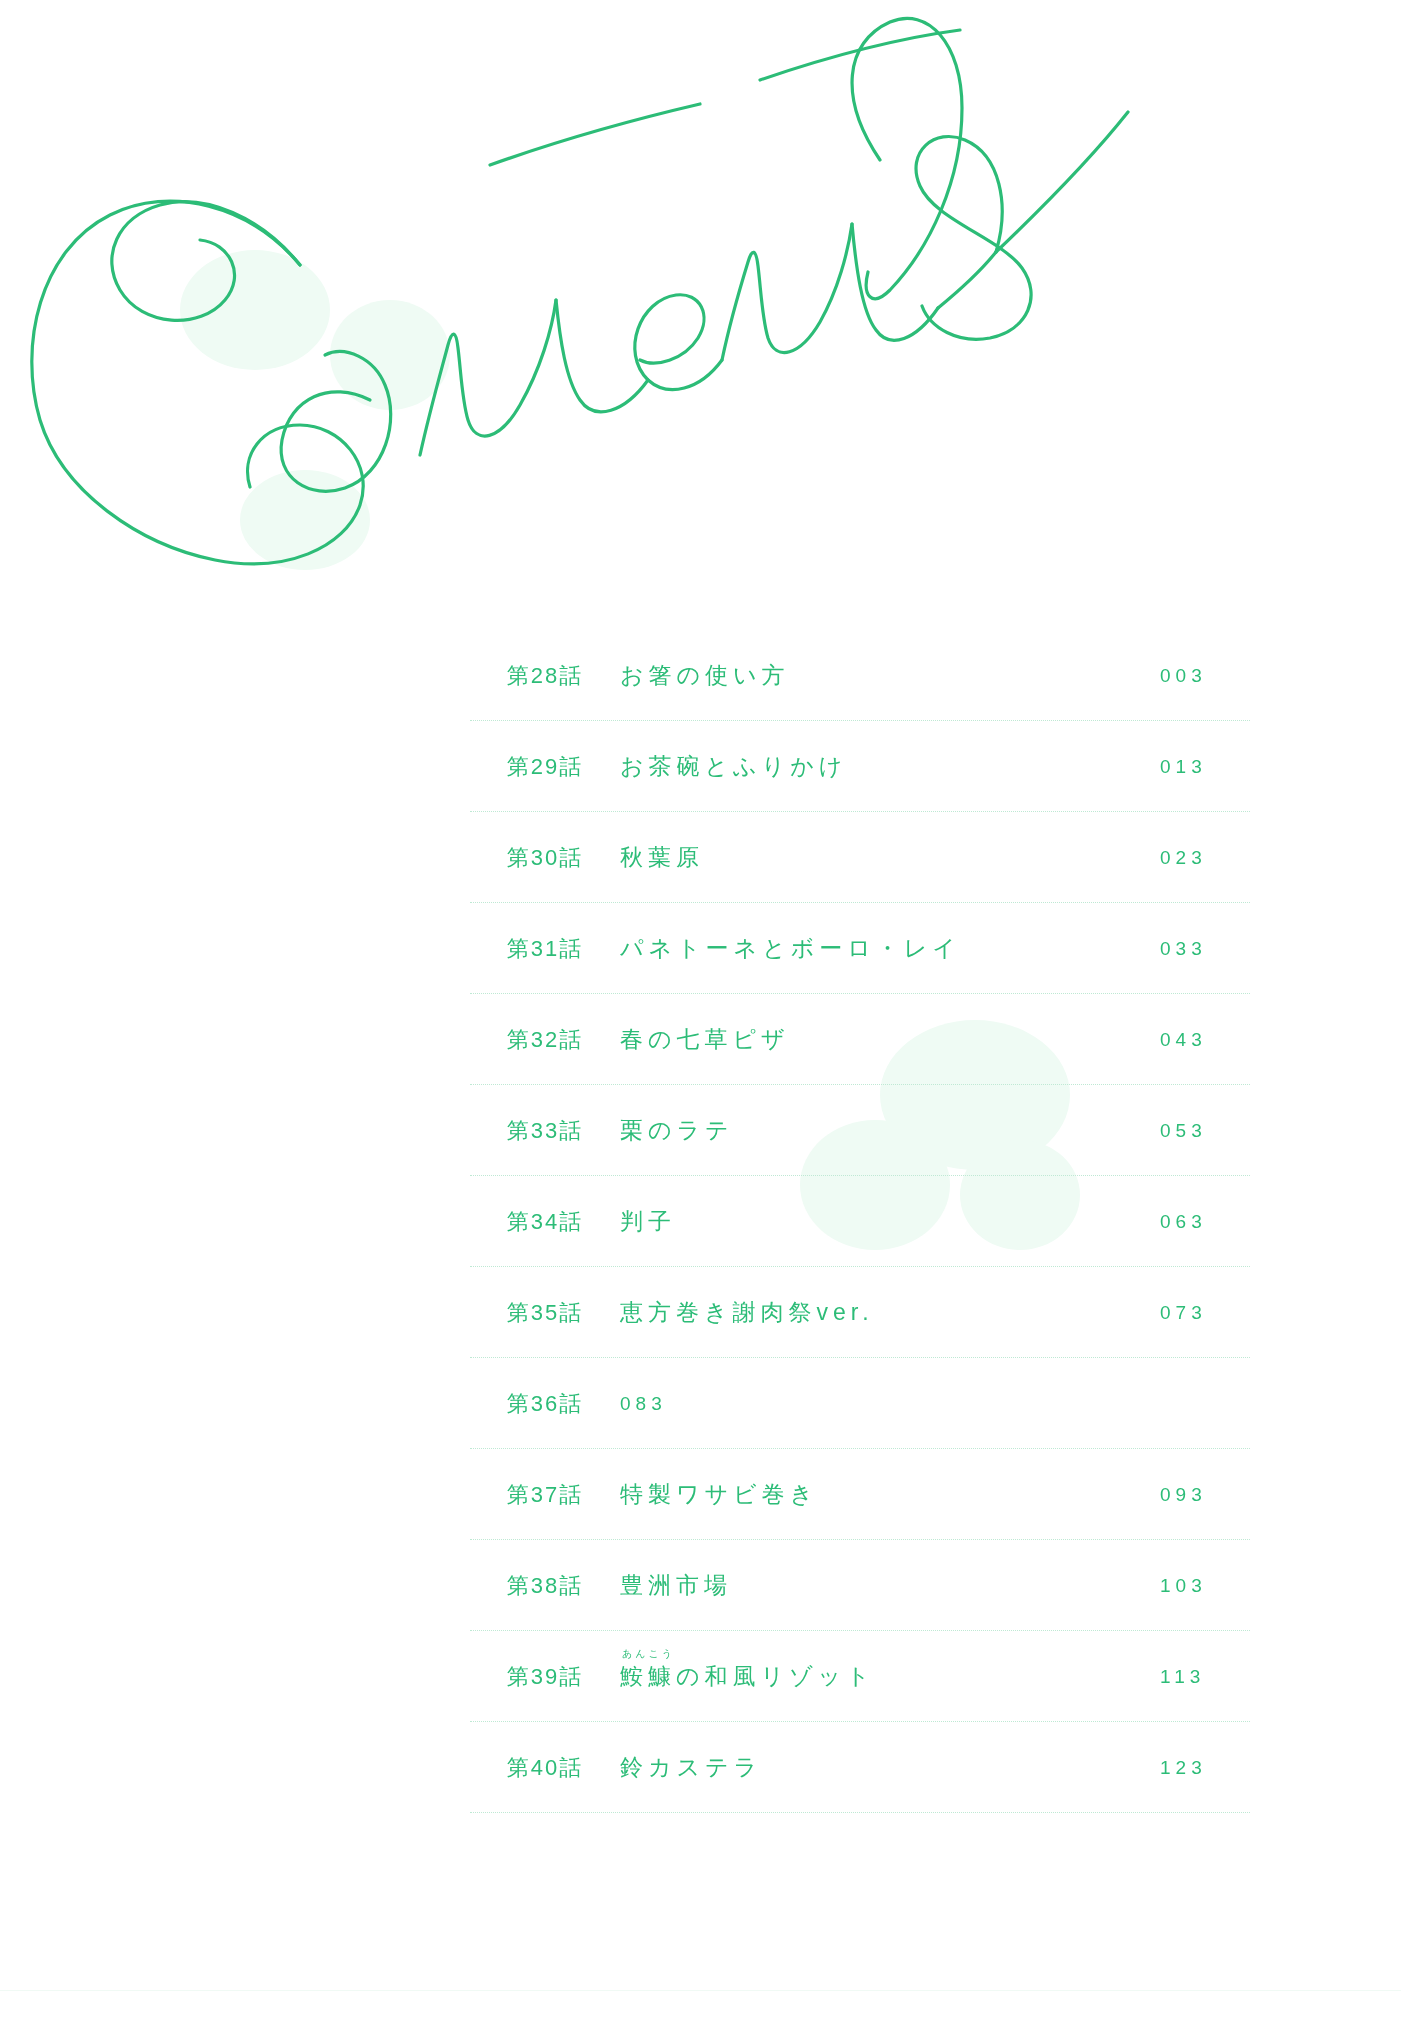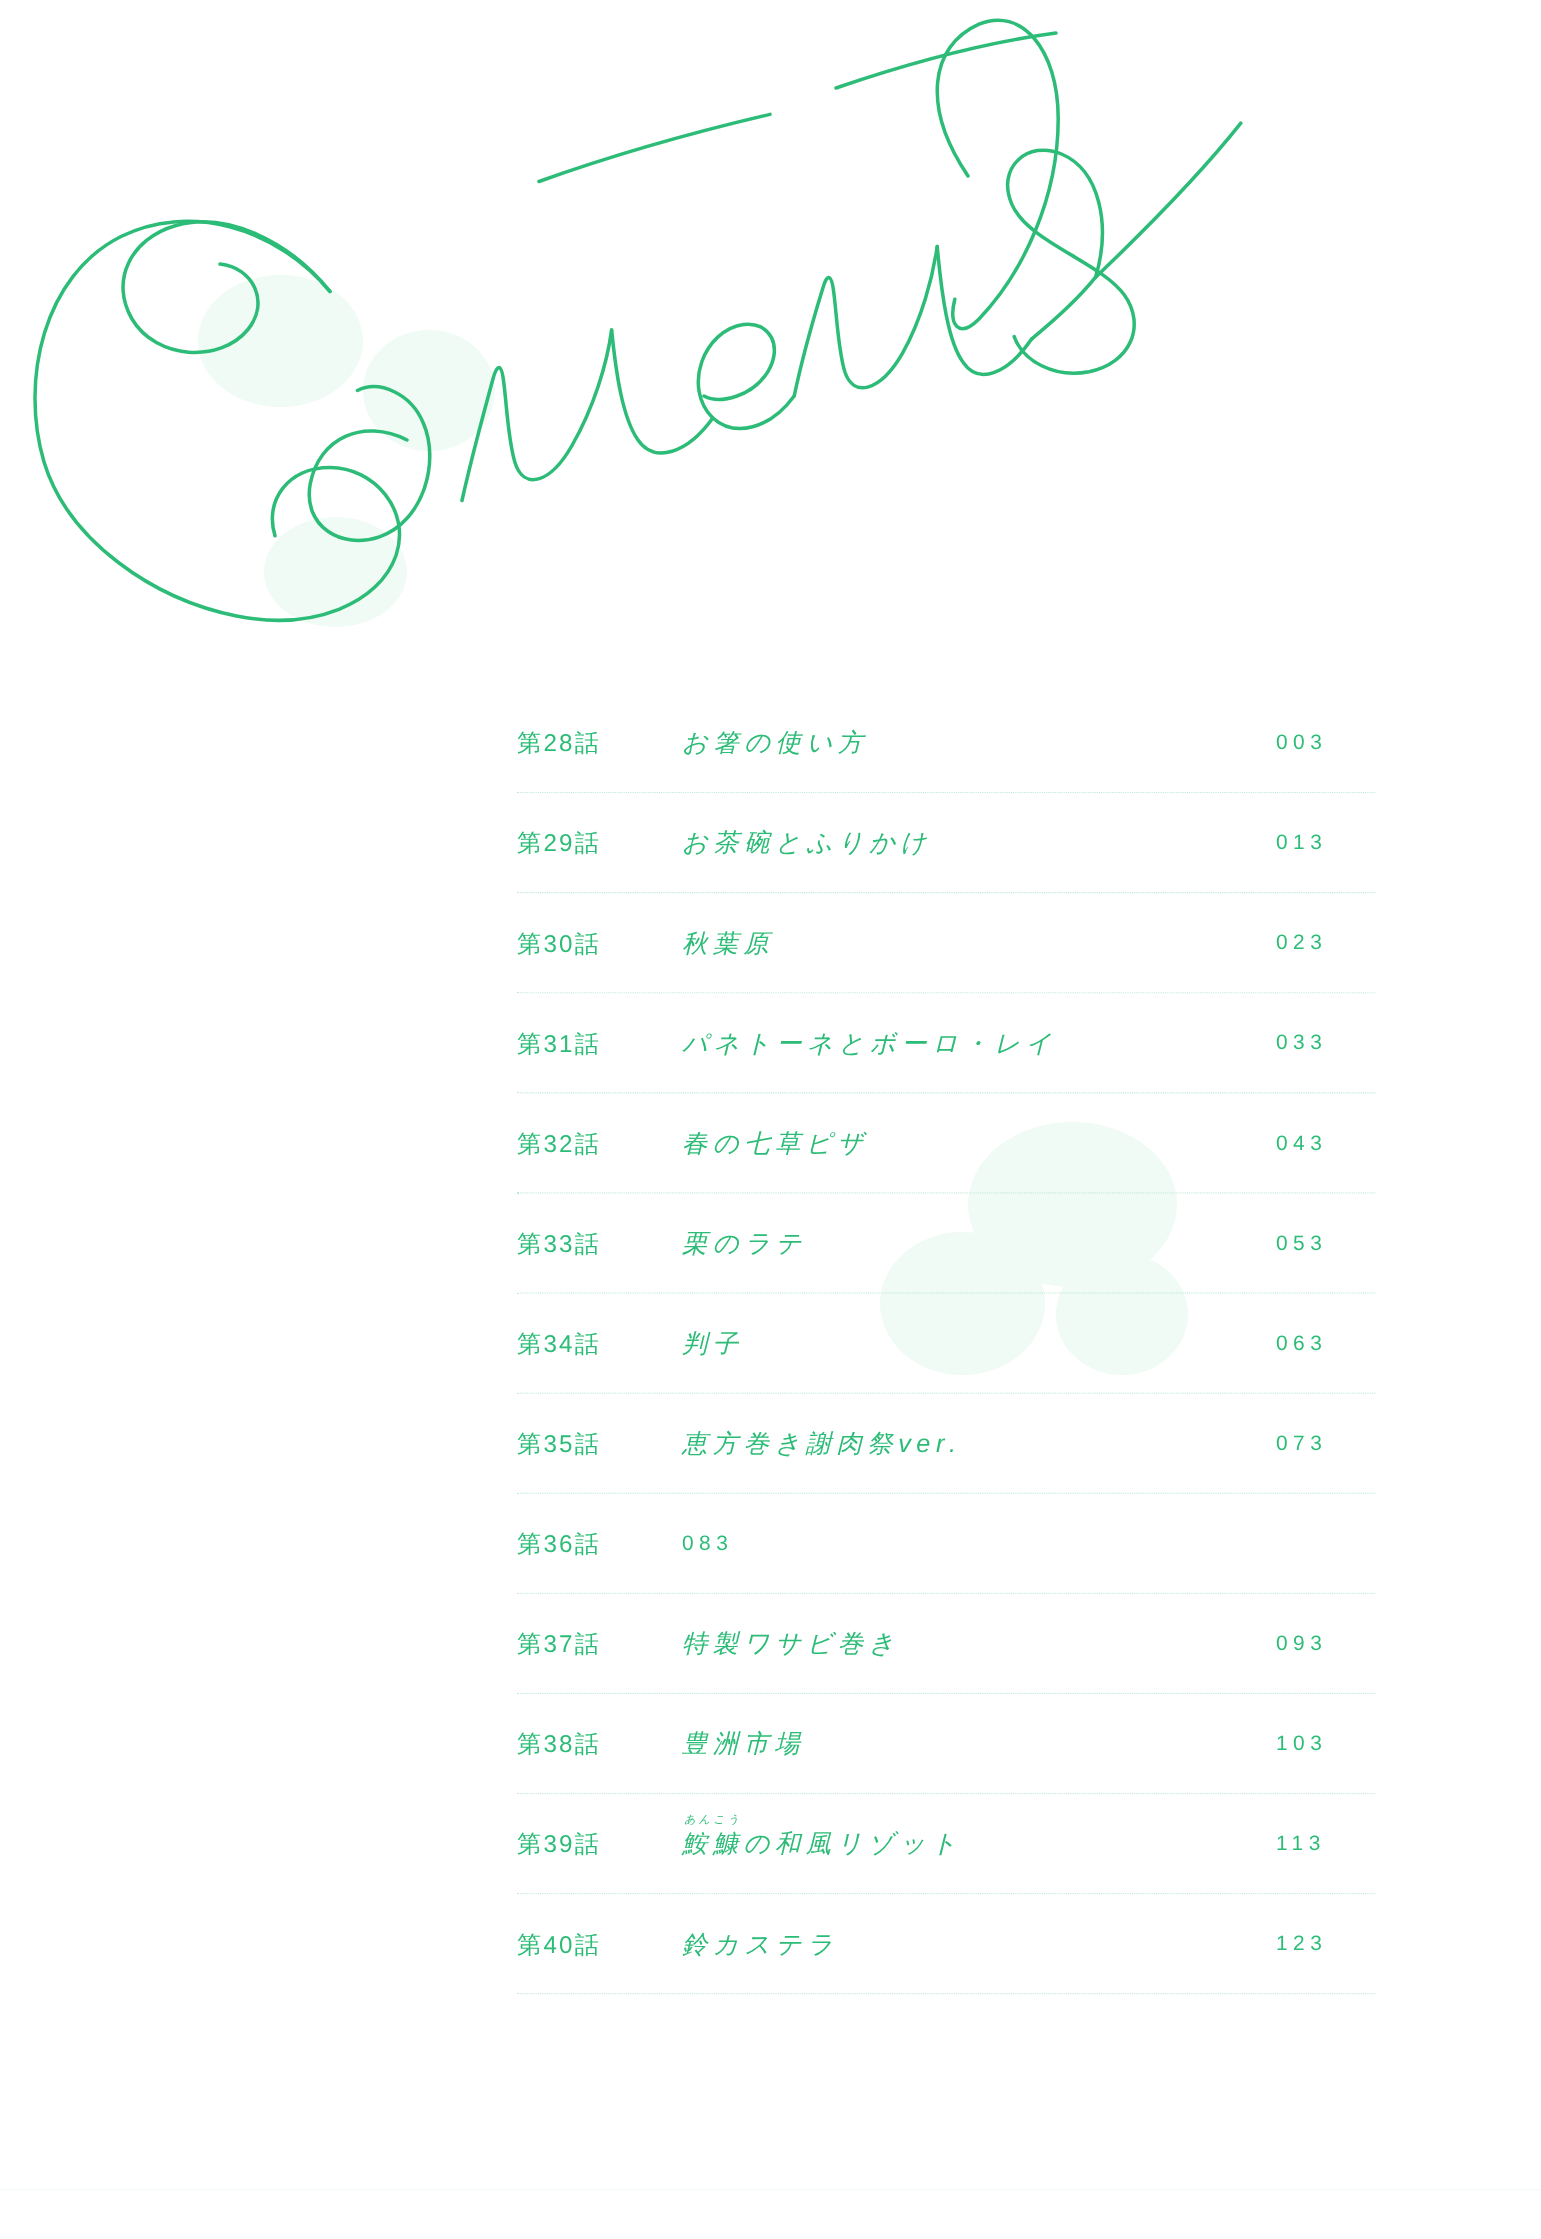--- a/index.html
+++ b/index.html
@@ -60,29 +60,29 @@
     height: 91px;
     display: flex;
     align-items: center;
   }
   .toc-row .chapter {
     flex: 0 0 150px;
     font-size: 22px;
     letter-spacing: 2px;
     color: #2cbc77;
     white-space: nowrap;
+    text-align: center;
   }
   .toc-row .title {
     flex: 1 1 auto;
     font-size: 23px;
     letter-spacing: 5px;
     color: #2cbc77;
     white-space: nowrap;
     position: relative;
-    font-style: italic;
   }
   .toc-row .title .ruby-mark {
     position: absolute;
     left: 2px;
     top: -14px;
     font-size: 10px;
     letter-spacing: 3px;
     color: #2cbc77;
     white-space: nowrap;
   }

